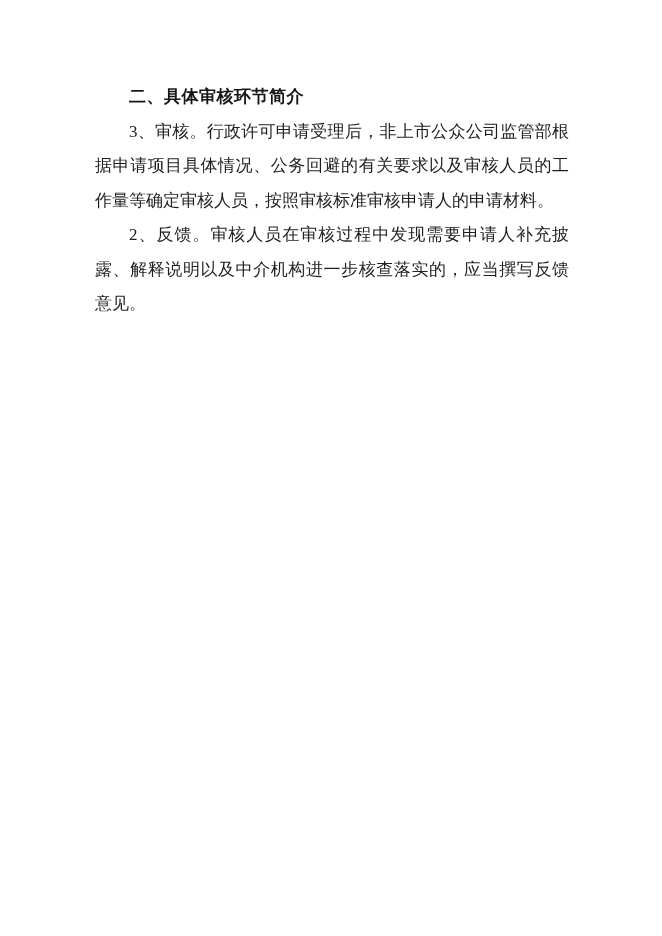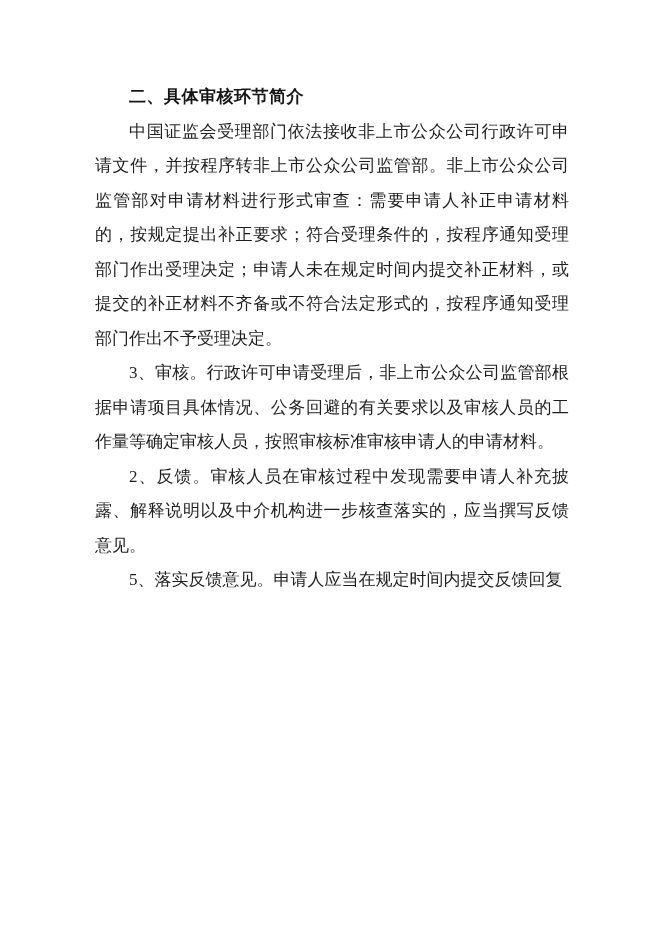--- a/index.html
+++ b/index.html
@@ -45,18 +45,16 @@
     word-break: break-all;
     color: #1e1e1e;
   }
 </style>
 </head>
 <body>
 
 <div class="page">
   <div class="content">
     <div class="doc-title">二、具体审核环节简介</div>
-    <p class="para">中国证监会受理部门依法接收非上市公众公司行政许可申请文件，并按程序转非上市公众公司监管部。非上市公众公司监管部对申请材料进行形式审查：需要申请人补正申请材料的，按规定提出补正要求；符合受理条件的，按程序通知受理部门作出受理决定；申请人未在规定时间内提交补正材料，或提交的补正材料不齐备或不符合法定形式的，按程序通知受理部门作出不予受理决定。</p>
     <p class="para">3、审核。行政许可申请受理后，非上市公众公司监管部根据申请项目具体情况、公务回避的有关要求以及审核人员的工作量等确定审核人员，按照审核标准审核申请人的申请材料。</p>
     <p class="para">2、反馈。审核人员在审核过程中发现需要申请人补充披露、解释说明以及中介机构进一步核查落实的，应当撰写反馈意见。</p>
-    <p class="para">5、落实反馈意见。申请人应当在规定时间内提交反馈回复</p>
   </div>
 </div>
 
 </body></html>

